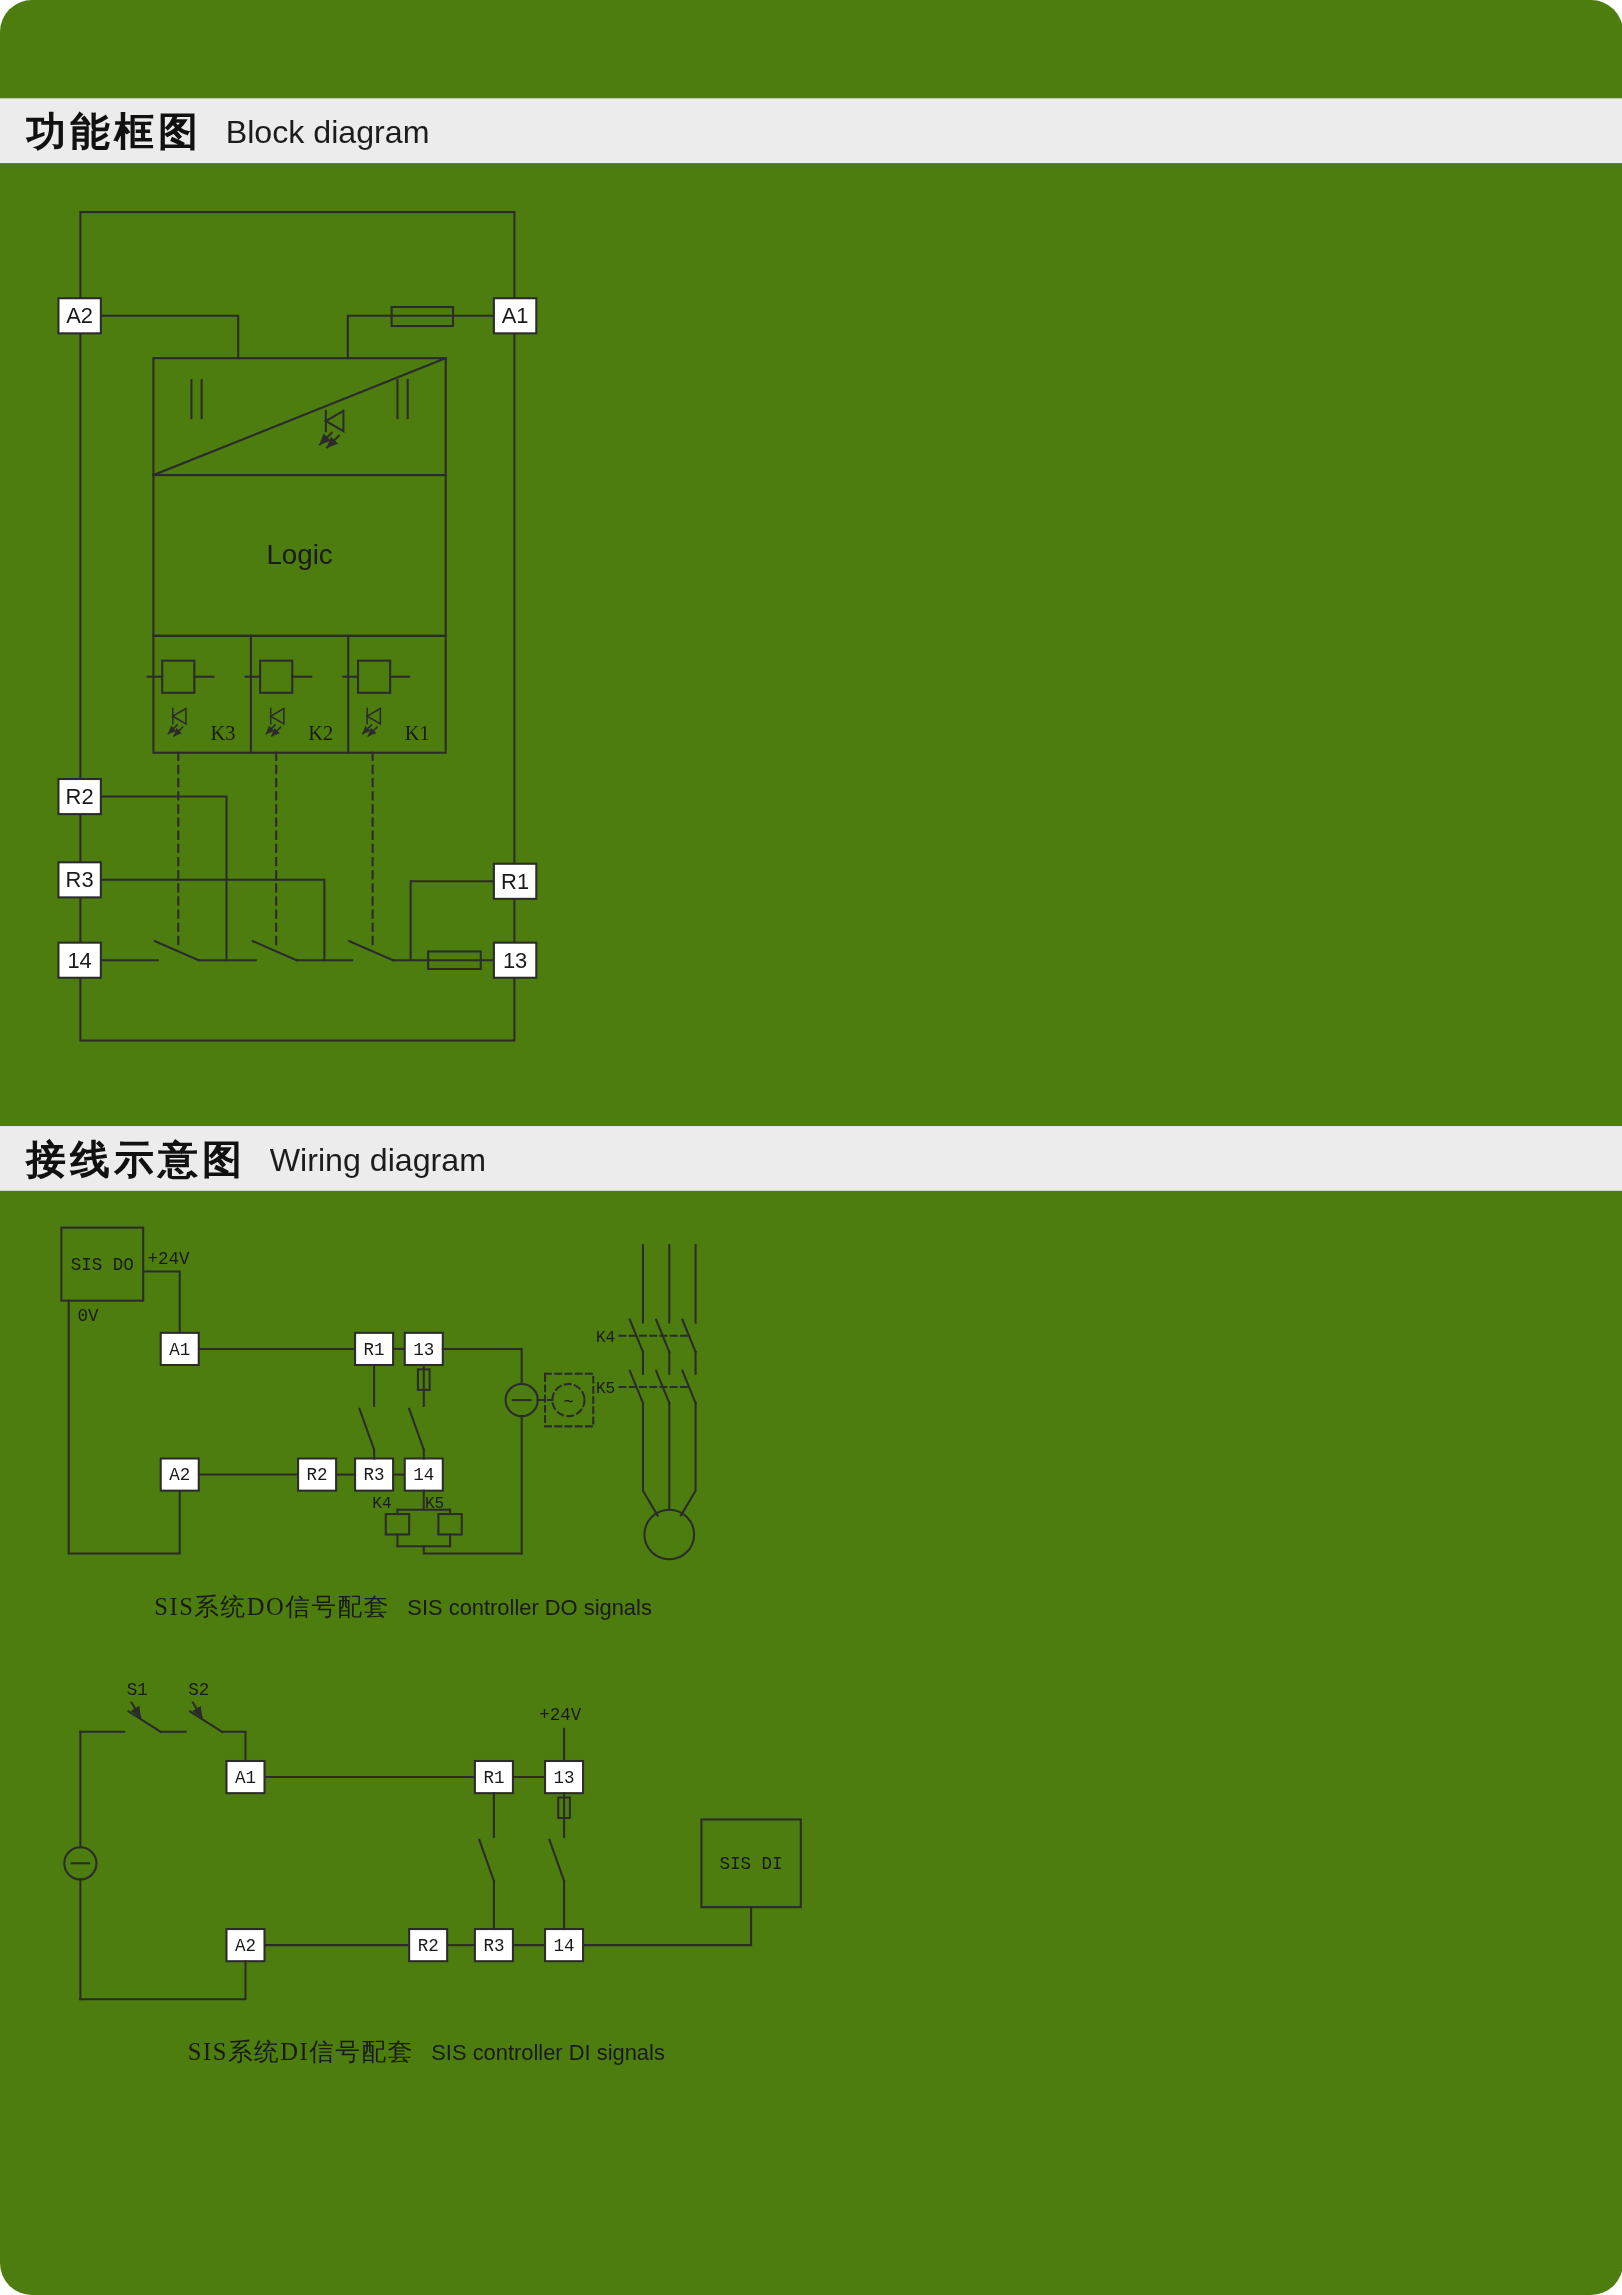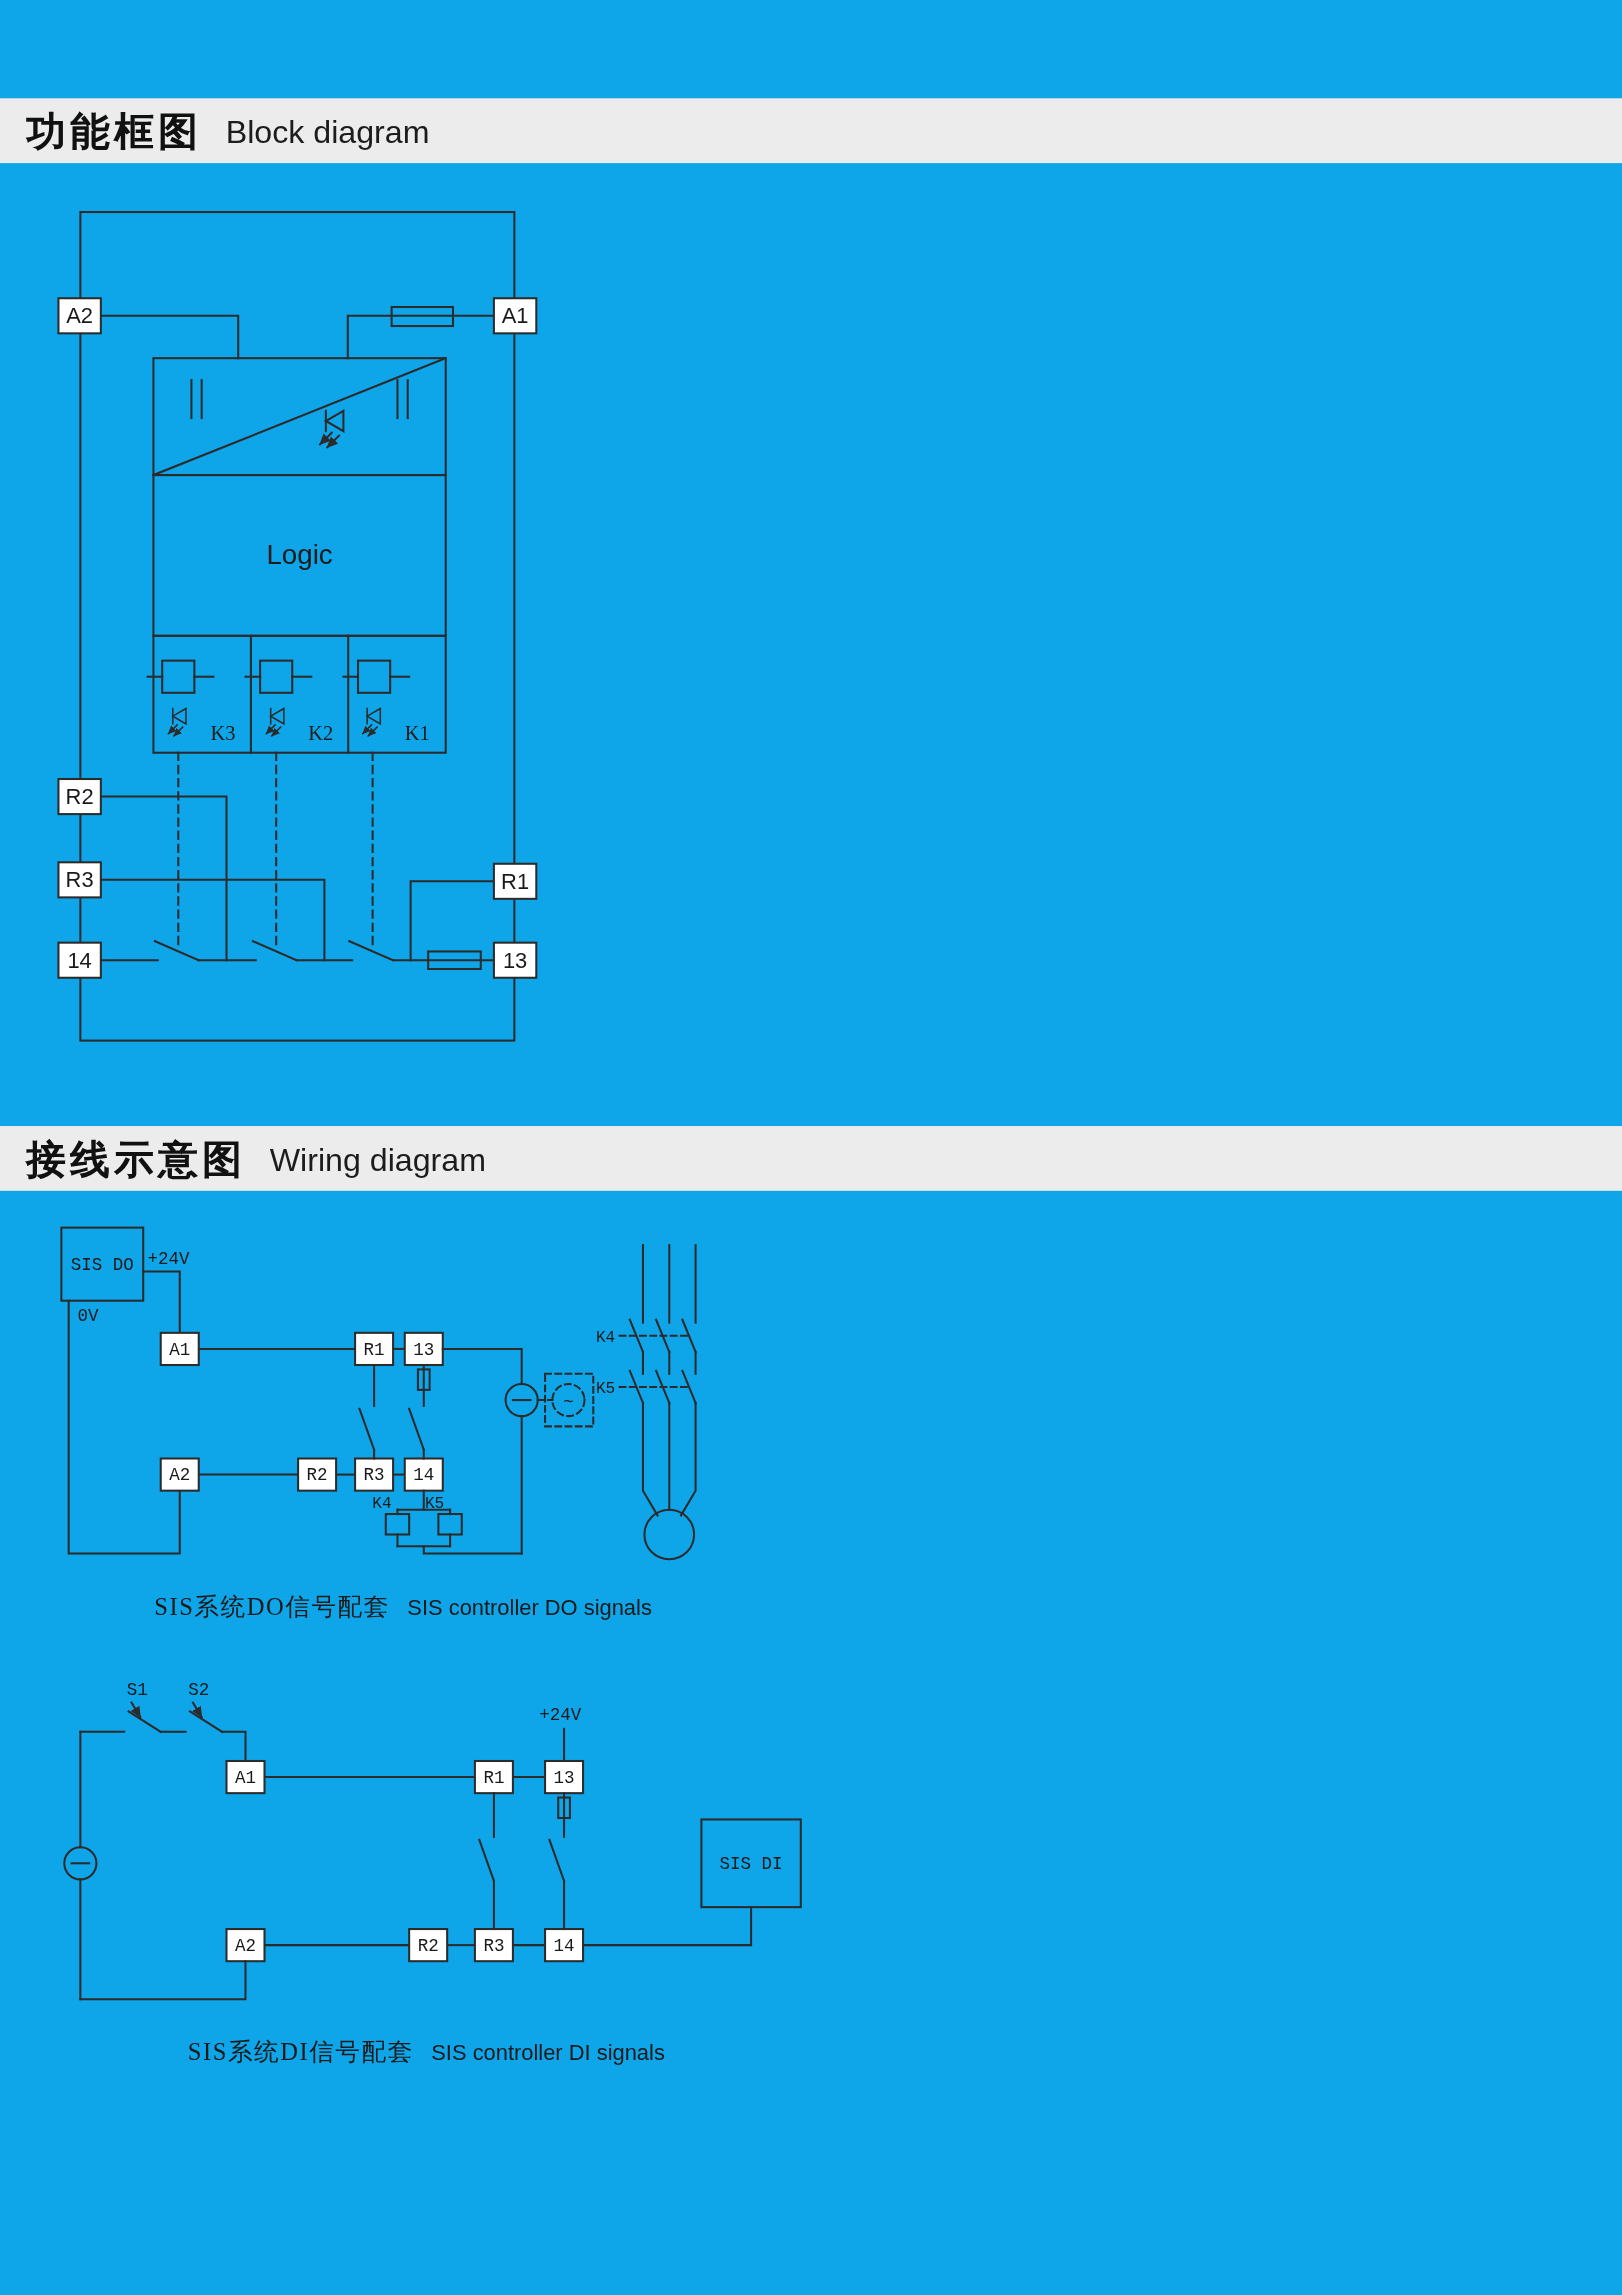--- a/index.html
+++ b/index.html
@@ -1,16 +1,16 @@
 <!DOCTYPE html>
 <html style="font-size:10.5px"><head>
 <meta charset="utf-8">
 <style>
   html,body{margin:0;padding:0;background:#ffffff;}
-  #page{position:relative;width:1623px;height:2295px;background:#0ea5e9;overflow:hidden;}
+  #page{position:relative;width:1623px;height:2295px;background:#4d7c0f;overflow:hidden;border-radius:32px;}
   #scale-wrap{position:absolute;top:0;left:0;width:726px;height:1027px;
               transform:scale(2.2342);transform-origin:0 0;}
   .header-bar{position:absolute;left:0;width:726px;height:29px;background:#ececec;
               display:flex;align-items:center;}
   .header-zh{font-family:"Liberation Sans",sans-serif;font-weight:700;font-size:17.7px;
              color:#111;margin-left:11.8px;letter-spacing:2px;}
   .header-en{font-family:"Liberation Sans",sans-serif;font-size:14.4px;color:#1c1c1c;margin-left:10.5px;}
   .caption{position:absolute;white-space:nowrap;color:#1a1a1a;}
   .caption-zh{font-family:"Liberation Serif",serif;font-size:11px;letter-spacing:0.7px;}
   .caption-en{font-family:"Liberation Sans",sans-serif;font-size:9.8px;margin-left:5.2px;}

